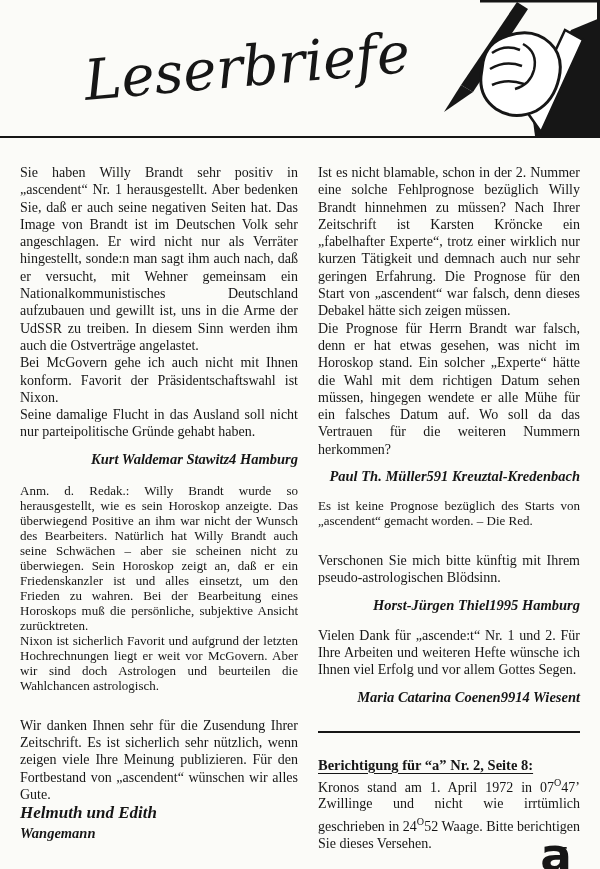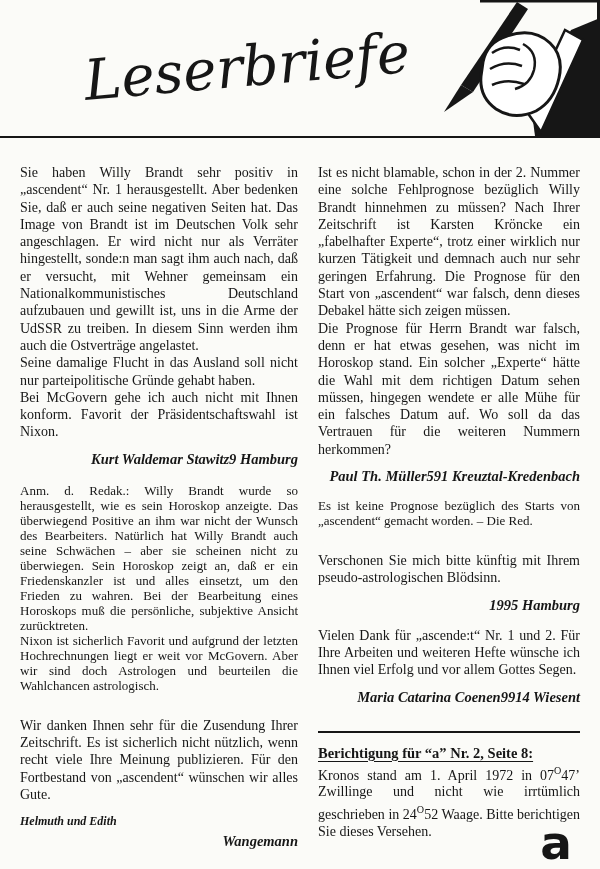--- a/index.html
+++ b/index.html
@@ -31,30 +31,30 @@
   .gap-s { margin-top:12px; }
   .gap-m { margin-top:14px; }
   .gap-l { margin-top:24px; }
 
   .sig {
     display:flex; justify-content:flex-end;
     font-style:italic; font-weight:bold;
     font-size:14.5px; line-height:20px;
     margin-top:8px;
   }
-  .sig-line { font-style:italic; font-weight:bold; font-size:12px; line-height:20px; margin-top:8px; }
-  .sig-line2 { display:flex; justify-content:flex-end; font-style:italic; font-weight:bold; font-size:14.5px; line-height:20px; }
+  .sig-line { font-style:italic; font-weight:bold; font-size:17px; line-height:20px; }
+  .sig-line2 { display:flex; justify-content:space-between; font-style:italic; font-weight:bold; font-size:14.5px; line-height:20px; }
 
   .note p.body { font-size:13px; line-height:15px; }
   .note .p2 { margin-top:0; }
 
   .hr2 { height:2px; background:#161616; margin-top:24px; }
 
   .correction-heading {
-    margin-top:12px;
+    margin-top:24px;
     font-size:14.5px; font-weight:bold;
     text-decoration:underline;
     text-underline-offset:3px;
   }
   .correction-body { margin-top:8px; }
   .correction-body sup { font-size:0.72em; }
 
   .logo-row { text-align:right; margin-top:-16px; padding-right:10px; }
   .logo-a {
     font-family:"DejaVu Sans", sans-serif;
@@ -101,35 +101,35 @@
     </svg>
   </div>
 
   <div class="header-rule"></div>
 
   <div class="columns">
 
     <div class="col-left">
       <div>
         <p class="body">Sie haben Willy Brandt sehr positiv in „ascendent“ Nr. 1 herausgestellt. Aber bedenken Sie, daß er auch seine negativen Seiten hat. Das Image von Brandt ist im Deutschen Volk sehr angeschlagen. Er wird nicht nur als Verräter hingestellt, sonde:n man sagt ihm auch nach, daß er versucht, mit Wehner gemeinsam ein Nationalkommunistisches Deutschland aufzubauen und gewillt ist, uns in die Arme der UdSSR zu treiben. In diesem Sinn werden ihm auch die Ostverträge angelastet.</p>
+        <p class="body gap-s">Bei McGovern gehe ich auch nicht mit Ihnen konform. Favorit der Präsidentschaftswahl ist Nixon.</p>
         <p class="body tight">Seine damalige Flucht in das Ausland soll nicht nur parteipolitische Gründe gehabt haben.</p>
-        <p class="body gap-s">Bei McGovern gehe ich auch nicht mit Ihnen konform. Favorit der Präsidentschaftswahl ist Nixon.</p>
         <div class="sig">
           <span>Kurt Waldemar Stawitz</span>
-          <span>9 Hamburg</span>
+          <span>4 Hamburg</span>
         </div>
       </div>
 
       <div class="note gap-m">
         <p class="body">Anm. d. Redak.: Willy Brandt wurde so herausgestellt, wie es sein Horoskop anzeigte. Das überwiegend Positive an ihm war nicht der Wunsch des Bearbeiters. Natürlich hat Willy Brandt auch seine Schwächen – aber sie scheinen nicht zu überwiegen. Sein Horoskop zeigt an, daß er ein Friedenskanzler ist und alles einsetzt, um den Frieden zu wahren. Bei der Bearbeitung eines Horoskops muß die persönliche, subjektive Ansicht zurücktreten.</p>
         <p class="body p2">Nixon ist sicherlich Favorit und aufgrund der letzten Hochrechnungen liegt er weit vor McGovern. Aber wir sind doch Astrologen und beurteilen die Wahlchancen astrologisch.</p>
       </div>
 
       <div class="gap-l">
-        <p class="body">Wir danken Ihnen sehr für die Zusendung Ihrer Zeitschrift. Es ist sicherlich nicht nützlich, wenn recht viele Ihre Meinung publizieren. Für den Fortbestand von „ascendent“ wünschen wir alles Gute.</p>
+        <p class="body">Wir danken Ihnen sehr für die Zusendung Ihrer Zeitschrift. Es ist sicherlich sehr nützlich, wenn zeigen viele Ihre Meinung publizieren. Für den Fortbestand von „ascendent“ wünschen wir alles Gute.</p>
         <div class="sig-line">Helmuth und Edith</div>
         <div class="sig-line2">
           <span>Wangemann</span>
         </div>
       </div>
     </div>
 
     <div class="col-right">
       <div>
         <p class="body">Ist es nicht blamable, schon in der 2. Nummer eine solche Fehlprognose bezüglich Willy Brandt hinnehmen zu müssen? Nach Ihrer Zeitschrift ist Karsten Kröncke ein „fabelhafter Experte“, trotz einer wirklich nur kurzen Tätigkeit und demnach auch nur sehr geringen Erfahrung. Die Prognose für den Start von „ascendent“ war falsch, denn dieses Debakel hätte sich zeigen müssen.</p>
@@ -140,20 +140,21 @@
         </div>
       </div>
 
       <div class="note gap-s">
         <p class="body">Es ist keine Prognose bezüglich des Starts von „ascendent“ gemacht worden. – Die Red.</p>
       </div>
 
       <div class="gap-l">
         <p class="body">Verschonen Sie mich bitte künftig mit Ihrem pseudo-astrologischen Blödsinn.</p>
         <div class="sig">
+          <span>Horst-Jürgen Thiel</span>
           <span>1995 Hamburg</span>
         </div>
       </div>
 
       <div class="gap-s">
         <p class="body">Vielen Dank für „ascende:t“ Nr. 1 und 2. Für Ihre Arbeiten und weiteren Hefte wünsche ich Ihnen viel Erfolg und vor allem Gottes Segen.</p>
         <div class="sig">
           <span>Maria Catarina Coenen</span>
           <span>9914 Wiesent</span>
         </div>

